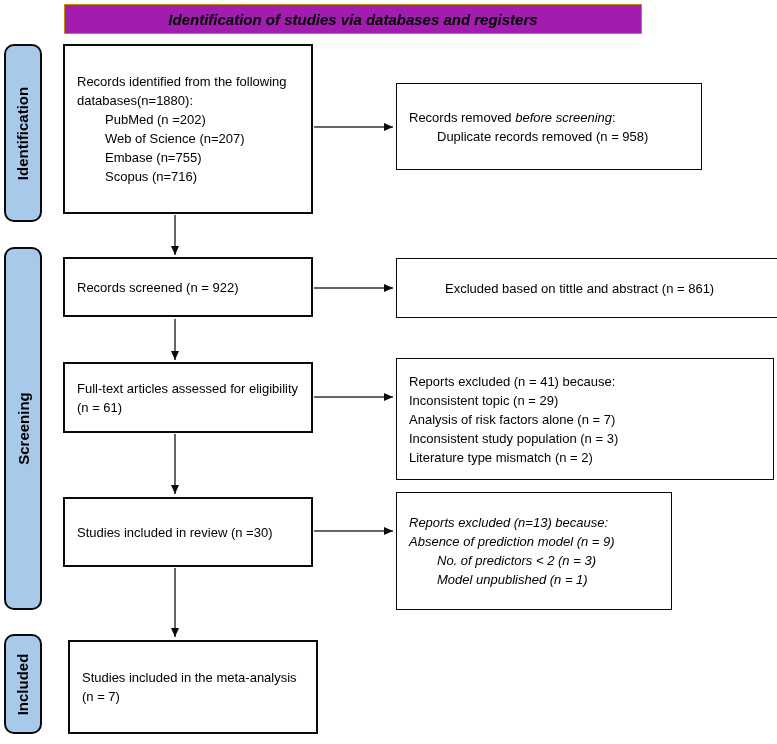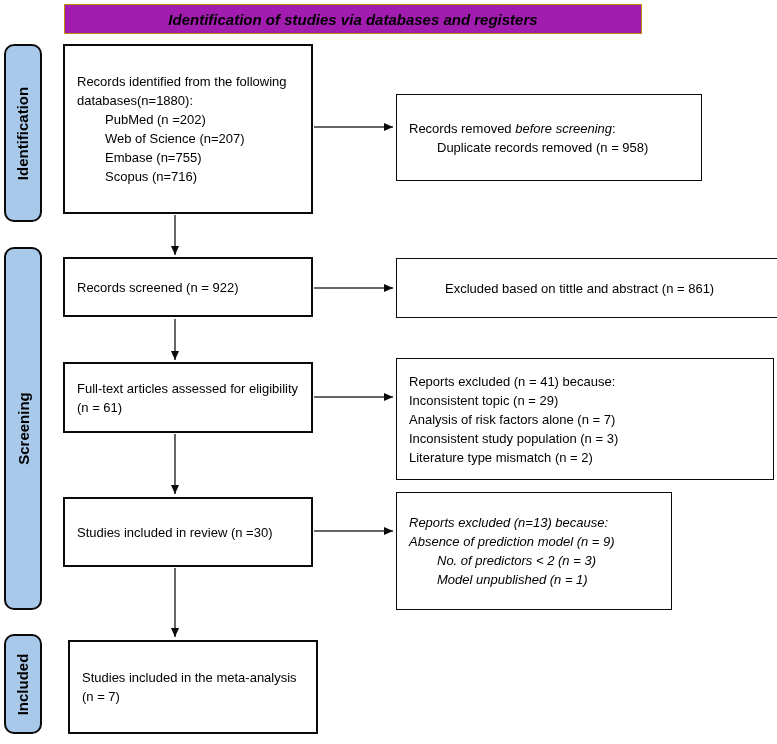--- a/index.html
+++ b/index.html
@@ -35,21 +35,21 @@
   }
   .box.thin { border-width:1.5px; }
   .line { }
   .indent { margin-left:28px; }
   .nowrap { white-space:nowrap; }
   .box-records-identified { left:63px;  top:44px;  width:250px; height:170px; }
   .box-records-screened   { left:63px;  top:257px; width:250px; height:60px;  }
   .box-fulltext           { left:63px;  top:362px; width:250px; height:71px;  }
   .box-included-review    { left:63px;  top:497px; width:250px; height:70px;  }
   .box-included-meta      { left:68px;  top:640px; width:250px; height:94px;  }
-  .box-records-removed    { left:396px; top:94px;  width:306px; height:87px;  }
+  .box-records-removed    { left:396px; top:83px;  width:306px; height:87px;  }
   .box-excluded-title     { left:396px; top:258px; width:386px; height:60px;padding-left:48px;  }
   .box-reports-excl-41    { left:396px; top:358px; width:378px; height:122px; }
   .box-reports-excl-13    { left:396px; top:492px; width:276px; height:118px;font-style:italic; }
   .arrows {
     position:absolute; left:0; top:0; width:777px; height:744px;
     pointer-events:none;
   }
   .arrows line { stroke:#333333; stroke-width:1.5; }
   em.ital { font-style:italic; }
 </style>

